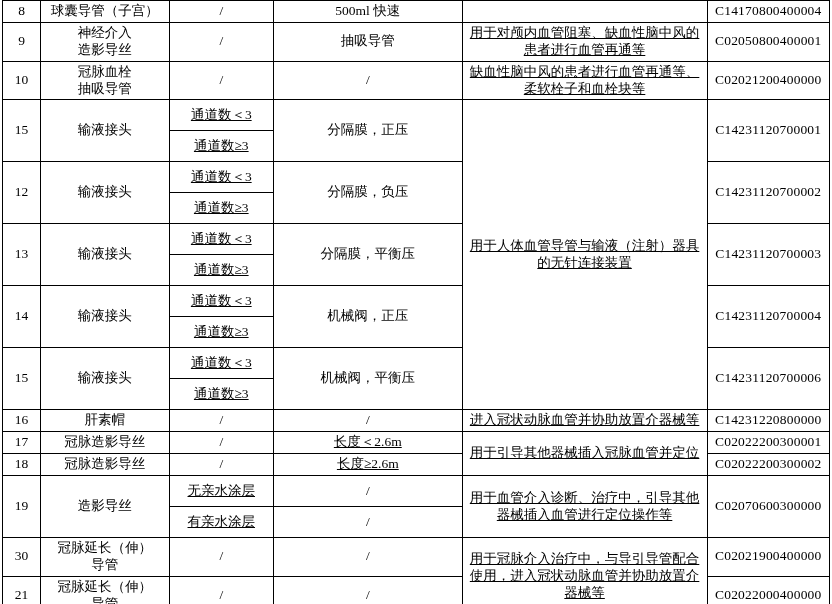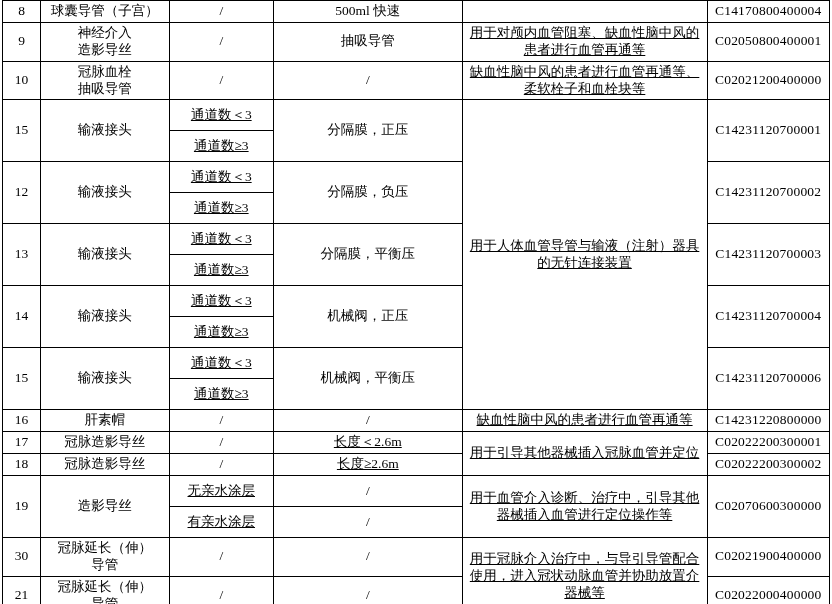--- a/index.html
+++ b/index.html
@@ -157,21 +157,21 @@
       </tr>
       <tr>
         <td class="c-spec sub-cell nowrap">通道数≥3</td>
       </tr>
 
       <tr>
         <td class="c-no">16</td>
         <td class="c-name">肝素帽</td>
         <td class="c-spec">/</td>
         <td class="c-struct">/</td>
-        <td class="c-use use-text">缺血性脑中风的患者进行血管再通等</td>
+        <td class="c-use use-text">进入冠状动脉血管并协助放置介器械等</td>
         <td class="c-code">C14231220800000</td>
       </tr>
 
       <tr>
         <td class="c-no">17</td>
         <td class="c-name">冠脉造影导丝</td>
         <td class="c-spec">/</td>
         <td class="c-struct nowrap">长度＜2.6m</td>
         <td class="c-use use-text" rowspan="2">用于引导其他器械插入冠脉血管并定位</td>
         <td class="c-code">C02022200300001</td>

